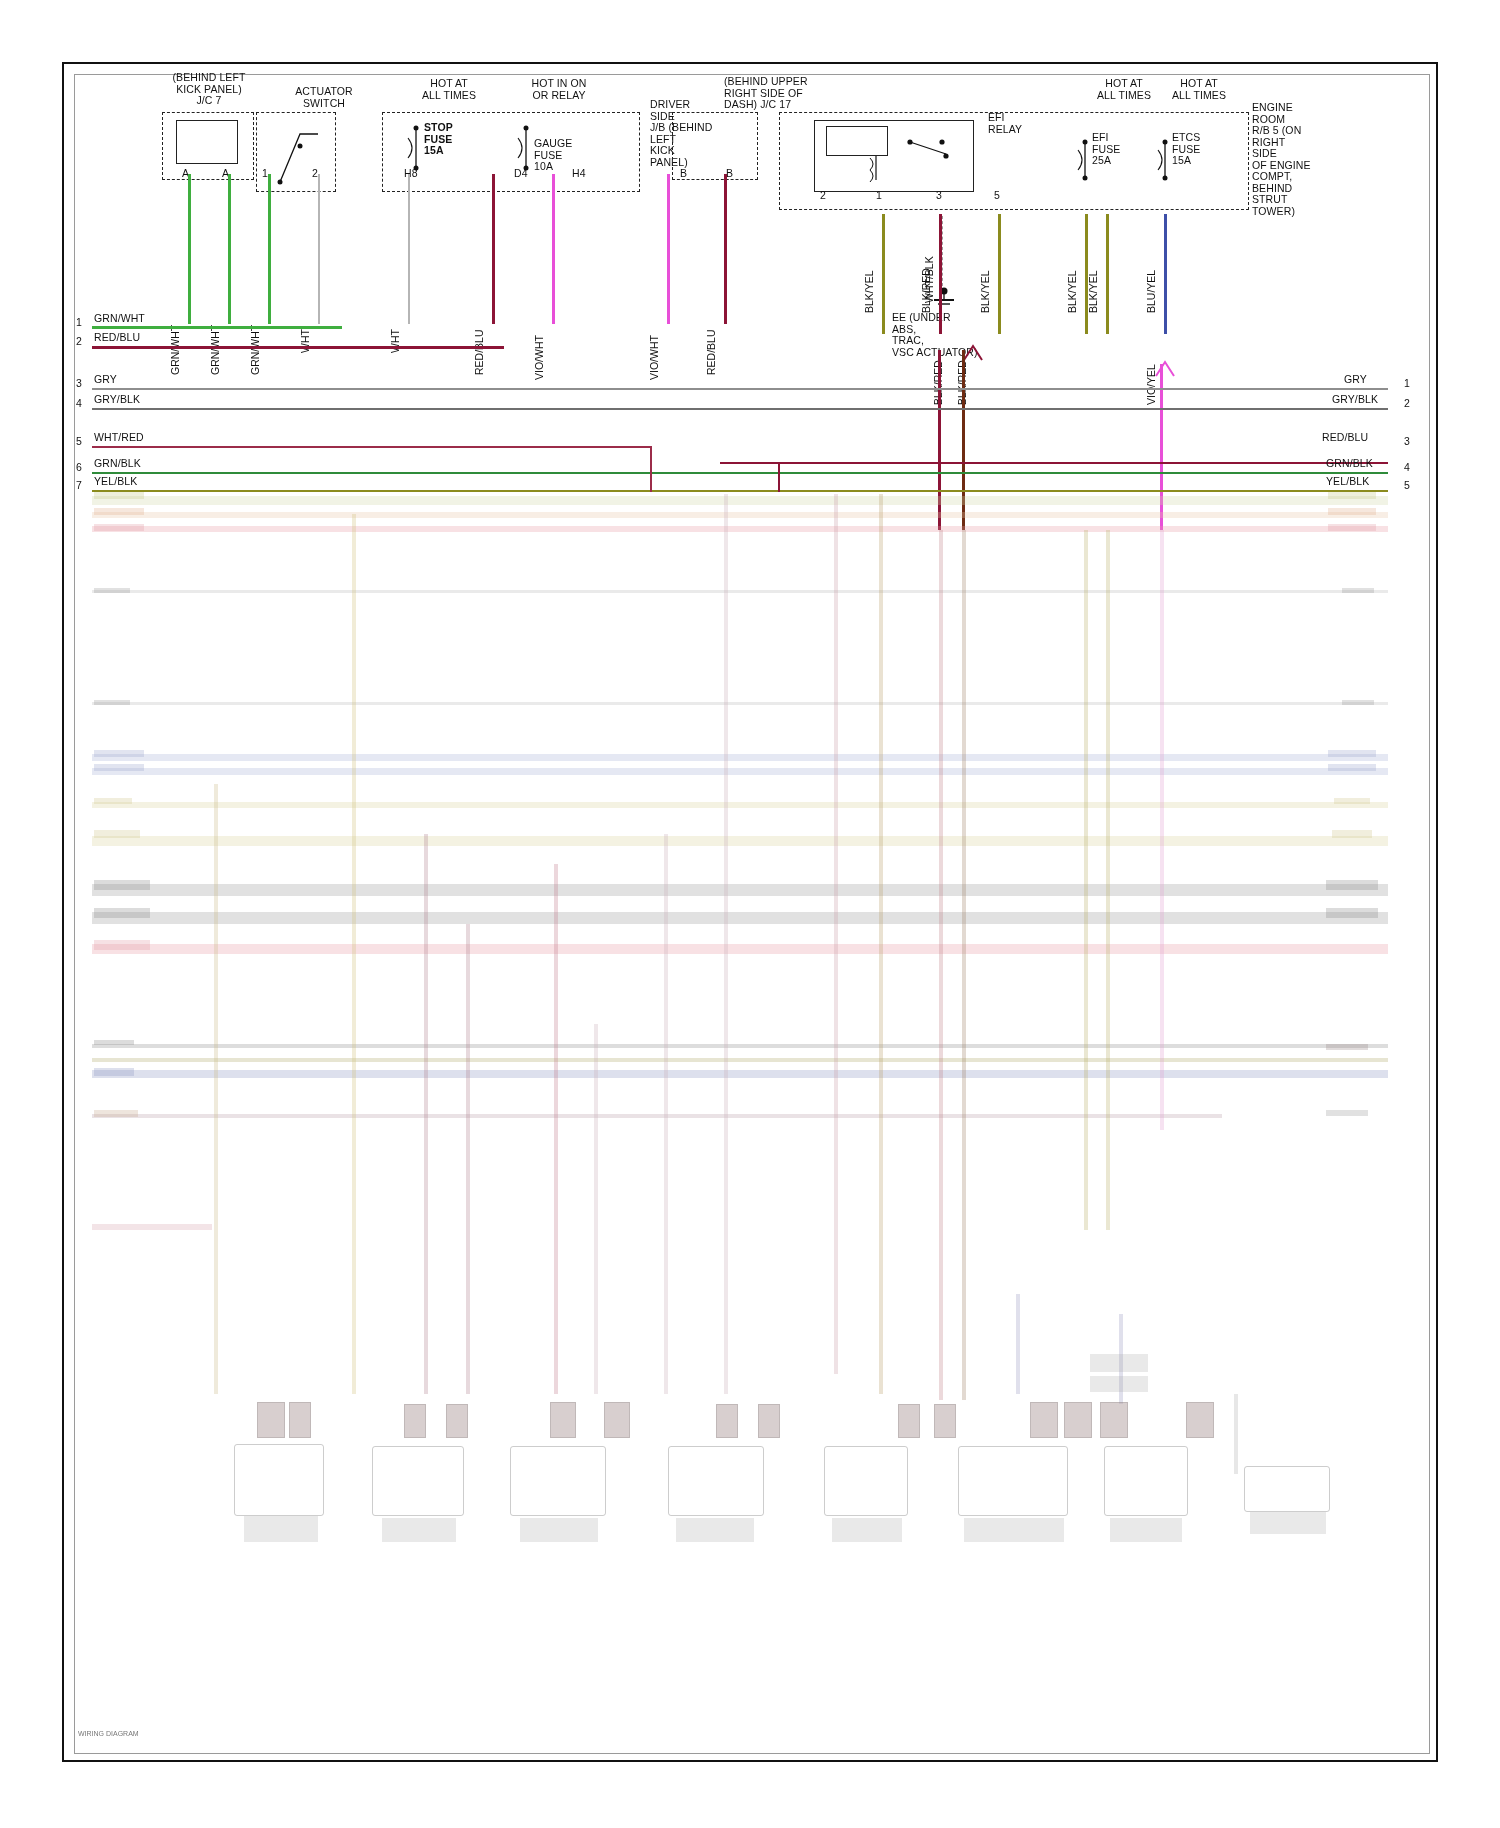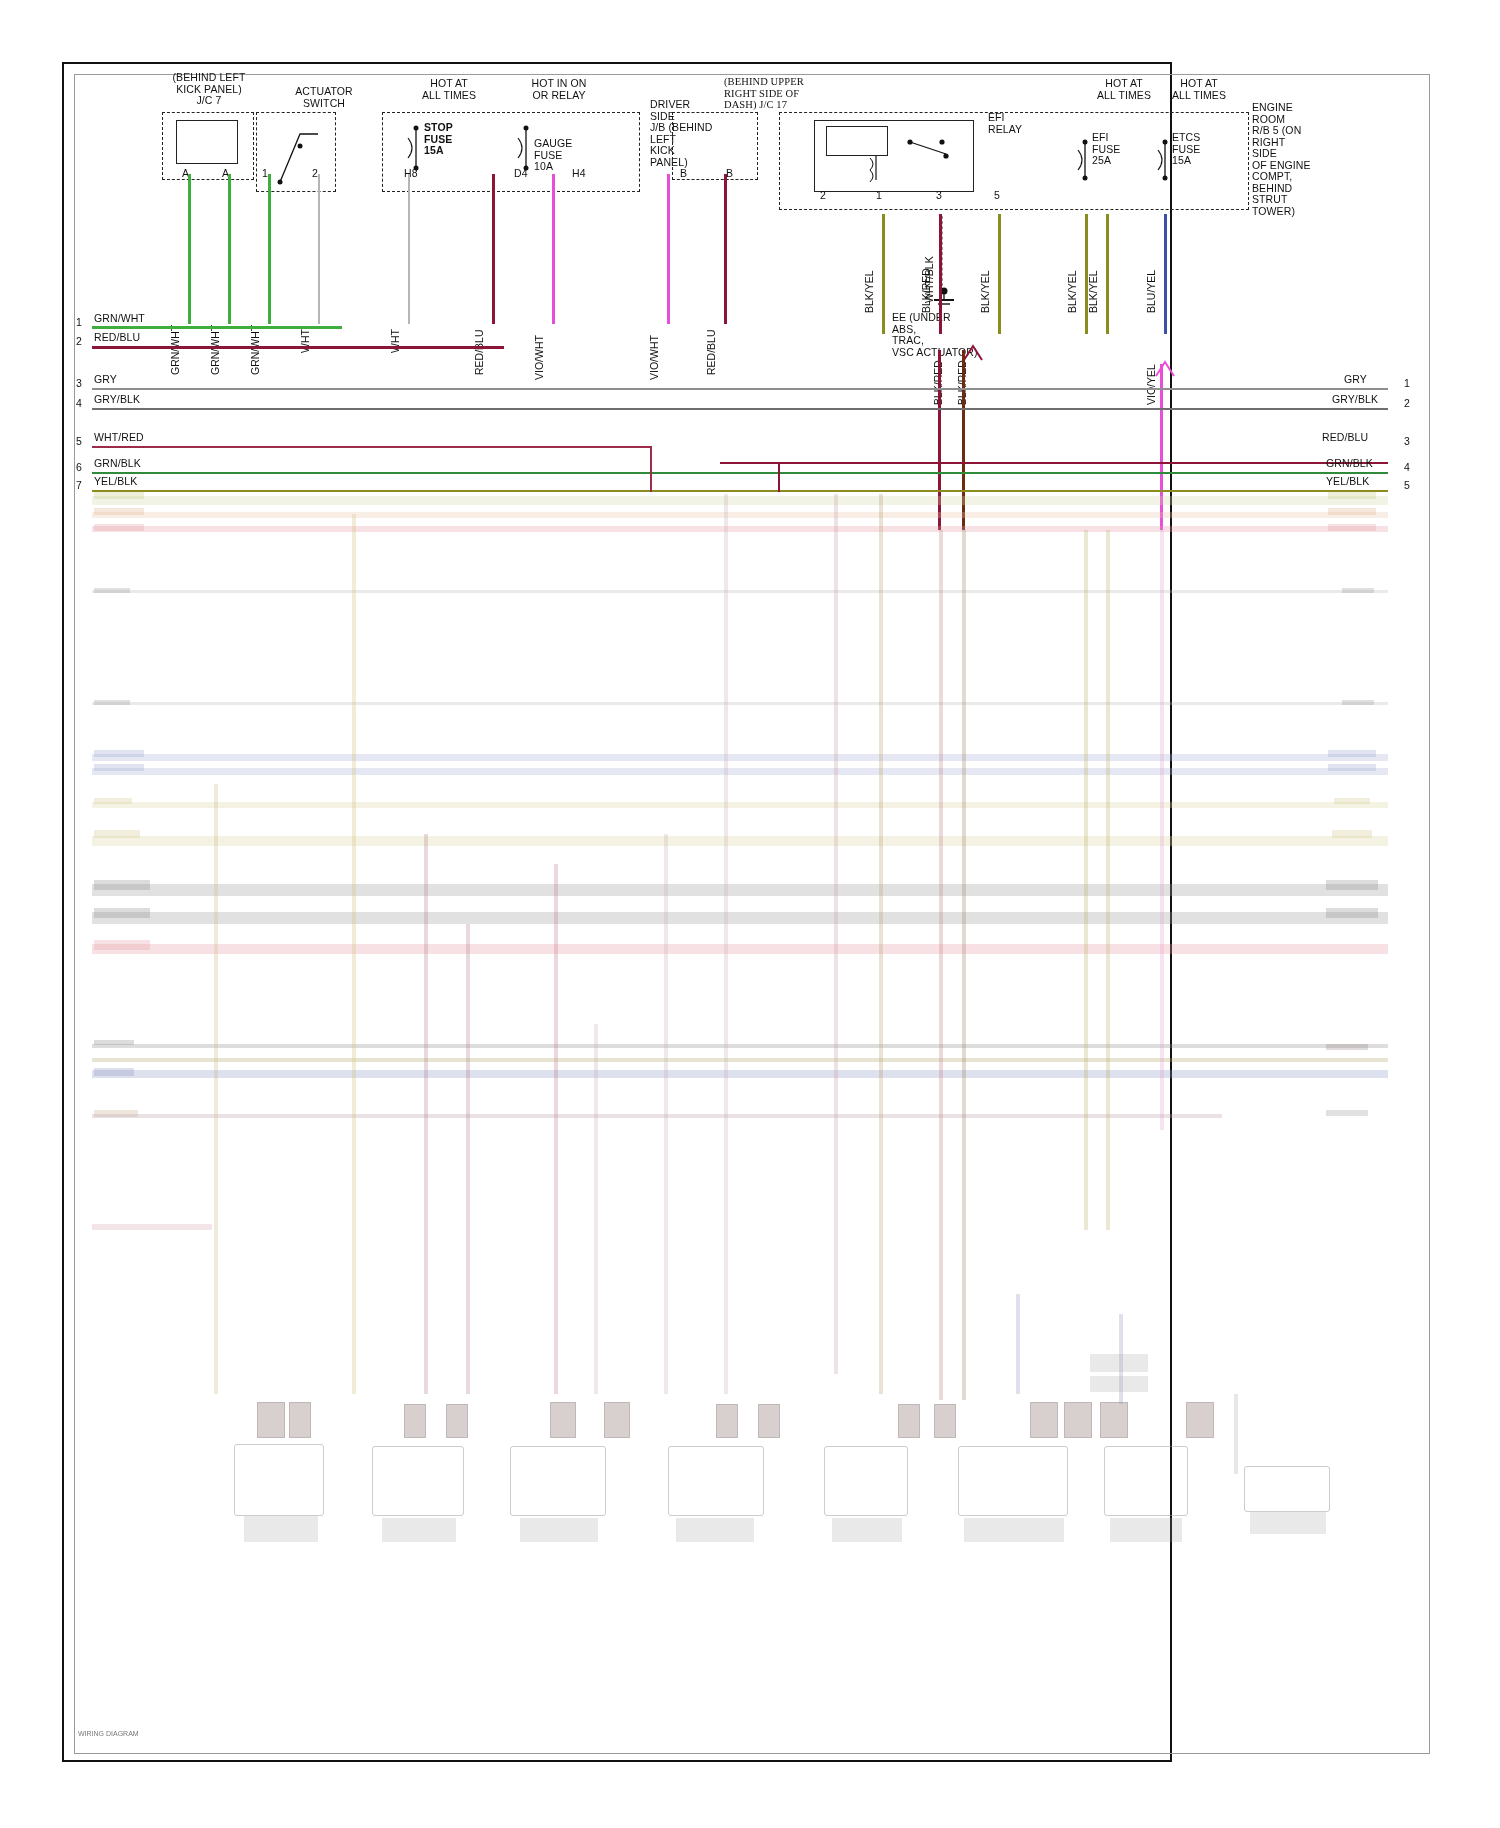--- a/index.html
+++ b/index.html
@@ -12,21 +12,21 @@
     position: relative;
     width: 1500px;
     height: 1828px;
     background: #ffffff;
     overflow: hidden;
   }
   
   #frame {
     position: absolute;
     left: 62px; top: 62px;
-    width: 1110px; height: 1700px;
+    width: 1376px; height: 1700px;
     border: 2px solid #111;
     background: #fff;
   }
   #inner-frame {
     position: absolute;
     left: 10px; top: 10px;
     width: 1356px; height: 1680px;
     border: 1px solid #9a9a9a;
   }
   
@@ -102,21 +102,21 @@
     <div class="lbl c" style="left:335px; top:14px; width:100px;">HOT AT
 ALL TIMES</div>
     <div class="lbl c" style="left:440px; top:14px; width:110px;">HOT IN ON
 OR RELAY</div>
     <div class="lbl" style="left:586px; top:35px; width:70px;">DRIVER
 SIDE
 J/B (BEHIND
 LEFT
 KICK
 PANEL)</div>
-    <div class="lbl" style="left:660px; top:12px; width:120px;font-family:Liberation Serif, serif;">(BEHIND UPPER
+    <div class="lbl" style="left:660px; top:12px; width:120px;">(BEHIND UPPER
 RIGHT SIDE OF
 DASH) J/C 17</div>
     <div class="lbl c" style="left:1020px; top:14px; width:80px;">HOT AT
 ALL TIMES</div>
     <div class="lbl c" style="left:1095px; top:14px; width:80px;">HOT AT
 ALL TIMES</div>
     <div class="lbl" style="left:1188px; top:38px; width:90px;">ENGINE
 ROOM
 R/B 5 (ON
 RIGHT

